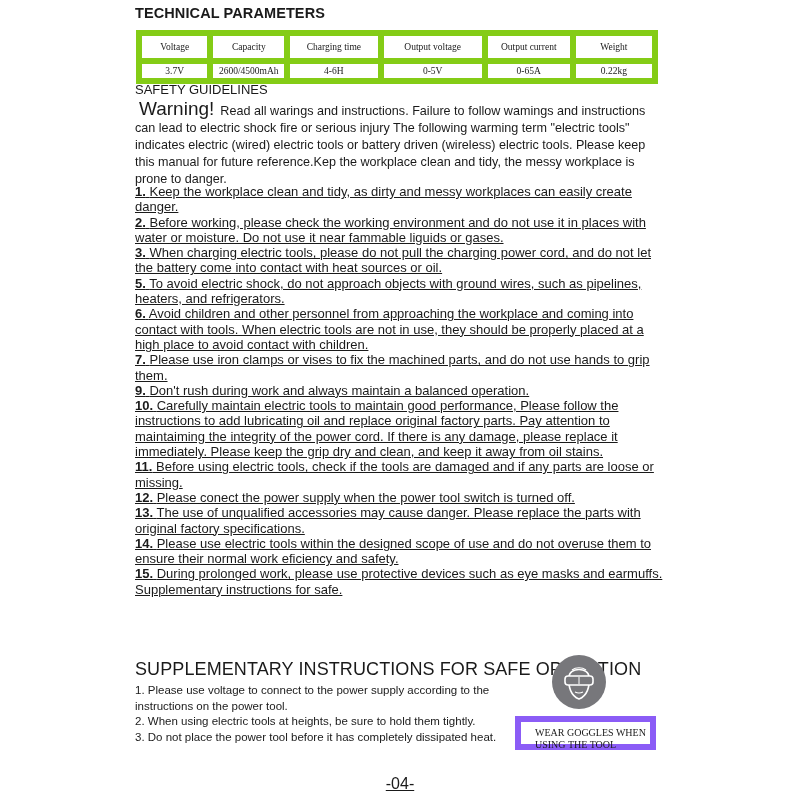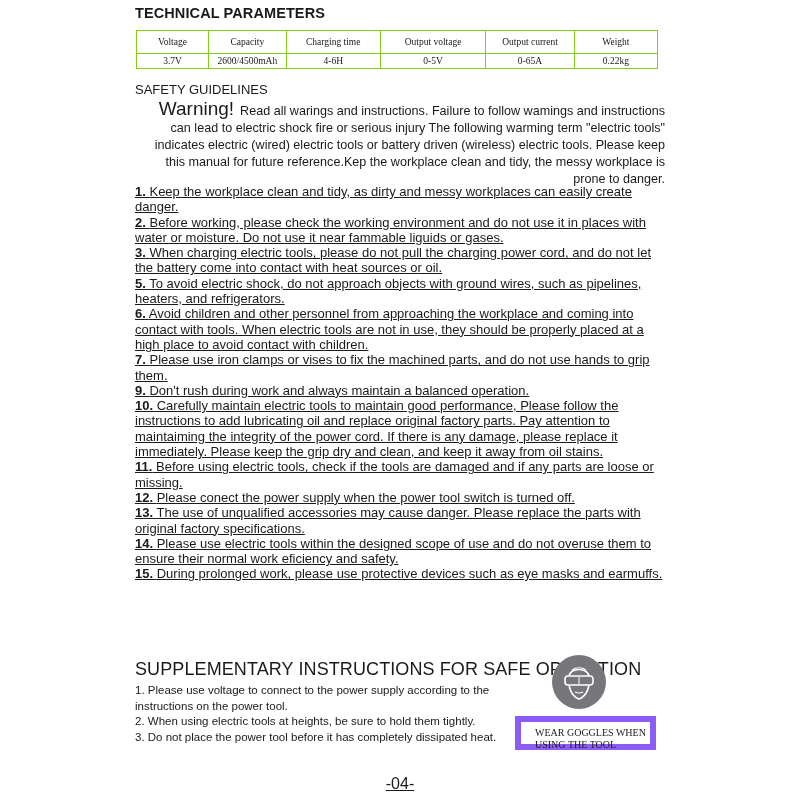--- a/index.html
+++ b/index.html
@@ -3,27 +3,27 @@
 <meta charset="utf-8">
 <style>
   html, body { margin:0; padding:0; background:#ffffff; }
   body { width:800px; height:800px; position:relative; overflow:hidden; color:#1a1a1a; }
   .sans { font-family: "Liberation Sans", sans-serif; }
   .serif { font-family: "Liberation Serif", serif; }
 
   .tech-title { position:absolute; left:135px; top:5px; font-size:14.5px; font-weight:bold; letter-spacing:0.1px; }
 
   table.params { position:absolute; left:136px; top:30px; width:522px; border-collapse:collapse; font-size:9.5px; }
-  table.params td { border:1px solid #84cc16; text-align:center; padding:0; }
+  table.params td { border:6px solid #84cc16; text-align:center; padding:0; }
   table.params tr.h td { height:22px; }
   table.params tr.v td { height:14px; }
 
   .safety-title { position:absolute; left:135px; top:82px; font-size:13px; }
 
-  .warning { position:absolute; left:135px; top:100px; width:530px; font-size:12.6px; line-height:17px;text-align:right; }
+  .warning { position:absolute; left:135px; top:100px; width:530px; font-size:12.6px; line-height:17px; }
   .warning .big { font-size:19px; margin-left:4px; margin-right:6px; }
 
   .rules { position:absolute; left:135px; top:184px; width:535px; font-size:13px; line-height:15.3px;text-decoration:underline; }
   .rules p { margin:0; }
   .rules b { font-weight:bold; }
 
   .supp-title { position:absolute; left:135px; top:659px; font-size:18px; letter-spacing:0.1px; }
   .supp { position:absolute; left:135px; top:683px; width:380px; font-size:11.5px; line-height:15.5px; }
   .supp p { margin:0; }
 
@@ -72,20 +72,21 @@
     <p><b>5.</b> <span>To avoid electric shock, do not approach objects with ground wires, such as pipelines, heaters, and refrigerators.</span></p>
     <p><b>6.</b> <span>Avoid children and other personnel from approaching the workplace and coming into contact with tools. When electric tools are not in use, they should be properly placed at a high place to avoid contact with children.</span></p>
     <p><b>7.</b> <span>Please use iron clamps or vises to fix the machined parts, and do not use hands to grip them.</span></p>
     <p><b>9.</b> <span>Don't rush during work and always maintain a balanced operation.</span></p>
     <p><b>10.</b> <span>Carefully maintain electric tools to maintain good performance, Please follow the instructions to add lubricating oil and replace original factory parts. Pay attention to maintaiming the integrity of the power cord. If there is any damage, please replace it immediately. Please keep the grip dry and clean, and keep it away from oil stains.</span></p>
     <p><b>11.</b> <span>Before using electric tools, check if the tools are damaged and if any parts are loose or missing.</span></p>
     <p><b>12.</b> <span>Please conect the power supply when the power tool switch is turned off.</span></p>
     <p><b>13.</b> <span>The use of unqualified accessories may cause danger. Please replace the parts with original factory specifications.</span></p>
     <p><b>14.</b> <span>Please use electric tools within the designed scope of use and do not overuse them to ensure their normal work eficiency and safety.</span></p>
     <p><b>15.</b> <span>During prolonged work, please use protective devices such as eye masks and earmuffs.</span></p>
+    <p><span>Supplementary instructions for safe.</span></p>
   </div>
 
 <div class="supp-title sans">SUPPLEMENTARY INSTRUCTIONS FOR SAFE OPERATION</div>
 <div class="supp sans">
   <p>1. Please use voltage to connect to the power supply according to the instructions on the power tool.</p>
   <p>2. When using electric tools at heights, be sure to hold them tightly.</p>
   <p>3. Do not place the power tool before it has completely dissipated heat.</p>
 </div>
 
 <svg class="goggle-icon" viewBox="0 0 54 54">

